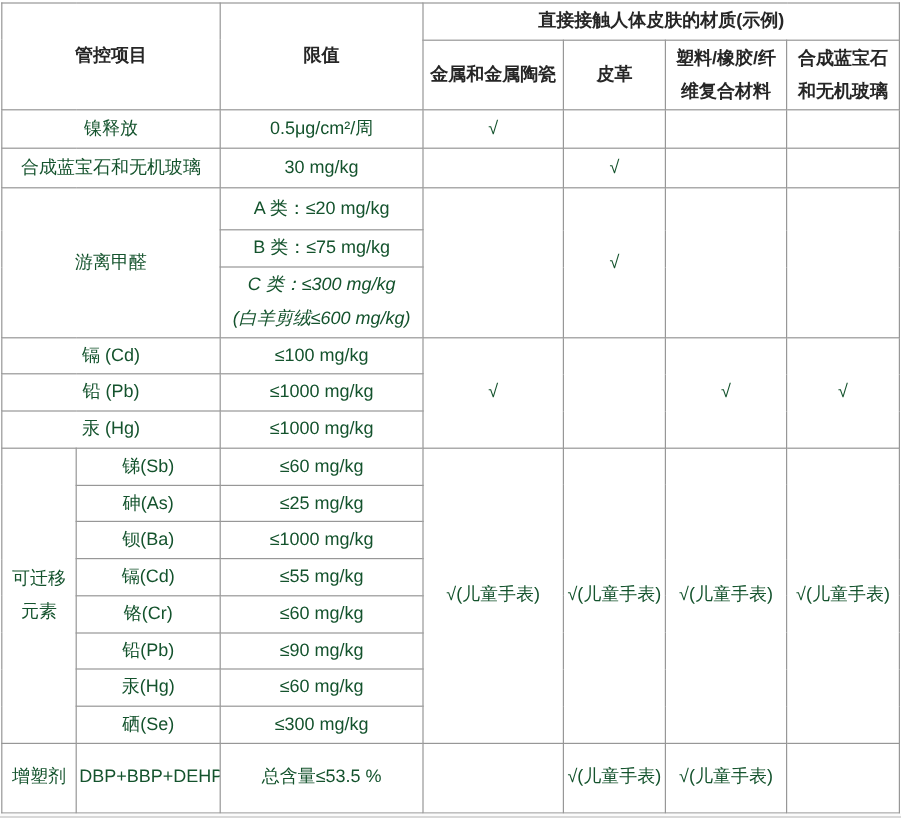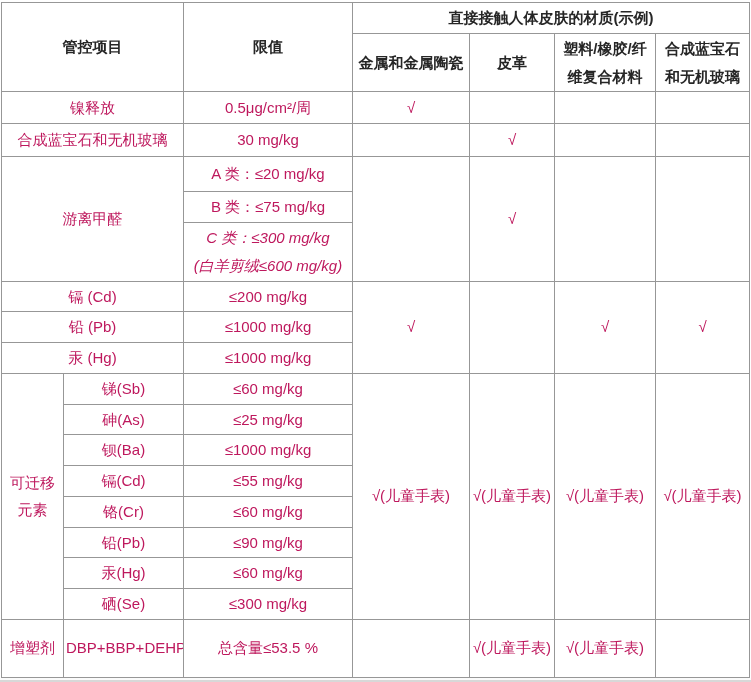--- a/index.html
+++ b/index.html
@@ -30,21 +30,21 @@
     font-size: 15px;
     line-height: 1.85;
     padding: 1px 2px;
     overflow: hidden;
   }
   table.compliance th {
     font-weight: bold;
     color: #262626;
   }
   table.compliance td {
-    color: #be185d;
+    color: #14532d;
   }
   .two-line span { display: block; line-height: 1.85; font-style: italic; }
   .note-area {
     width: 751px;
     padding: 5px 4px 0 3px;
     font-size: 15px;
     color: #333333;
     background: #fbfbfb;
     height: 27px;
   }
@@ -115,21 +115,21 @@
       </tr>
       <tr style="height:58px">
         <td class="two-line">
           <span>C 类：≤300 mg/kg</span>
           <span>(白羊剪绒≤600 mg/kg)</span>
         </td>
       </tr>
 
       <tr style="height:30px">
         <td colspan="2">镉 (Cd)</td>
-        <td>≤200 mg/kg</td>
+        <td>≤100 mg/kg</td>
         <td rowspan="3">√</td>
         <td rowspan="3"></td>
         <td rowspan="3">√</td>
         <td rowspan="3">√</td>
       </tr>
       <tr style="height:30px">
         <td colspan="2">铅 (Pb)</td>
         <td>≤1000 mg/kg</td>
       </tr>
       <tr style="height:30px">

